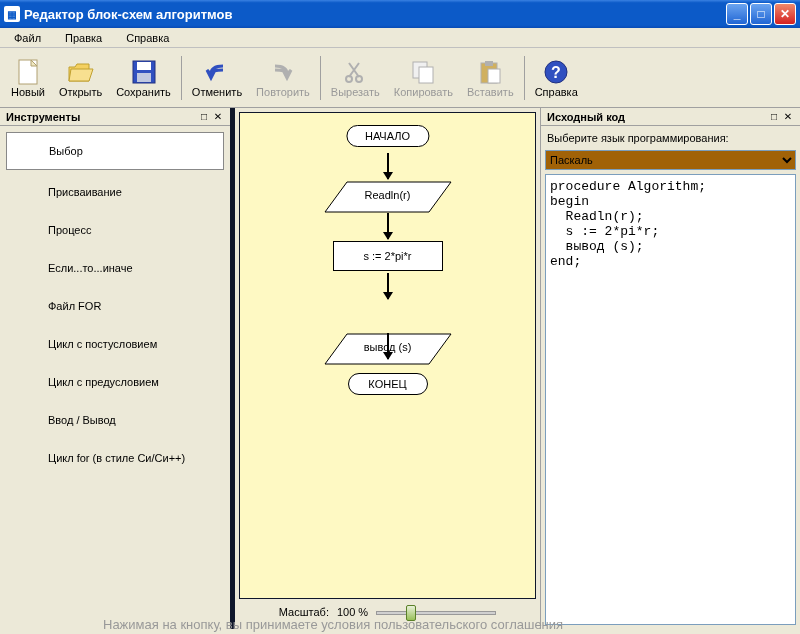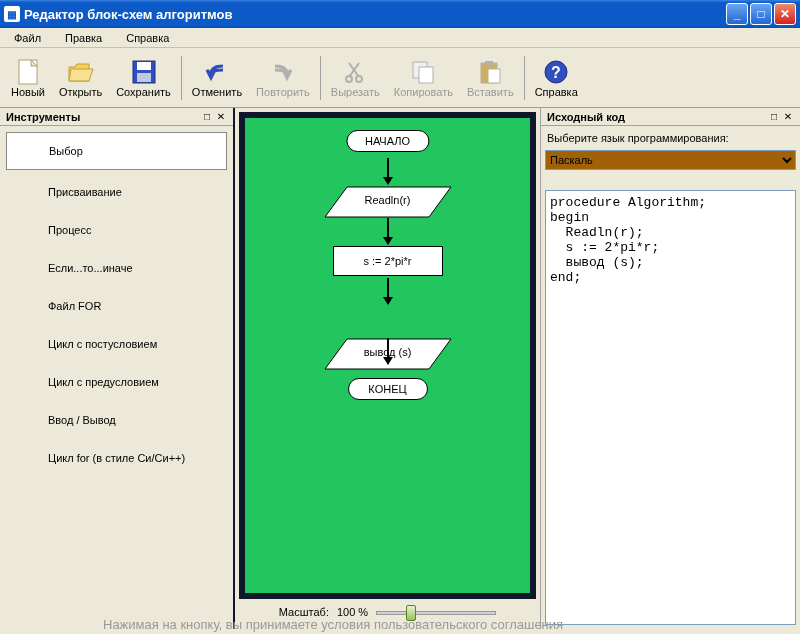--- a/index.html
+++ b/index.html
@@ -21,38 +21,38 @@
 .tb-btn.disabled { color: #999; cursor: default; }
 .tb-icon { width: 28px; height: 28px; display: flex; align-items: center; justify-content: center; }
 .tb-sep { width: 1px; height: 44px; background: #a0a0a0; margin: 0 3px; }
 
 .workspace { display: flex; height: 521px; }
 .panel { background: #ece9d8; display: flex; flex-direction: column; }
 .panel-header { background: #ece9d8; padding: 2px 6px; font-weight: normal; display: flex; align-items: center; border-bottom: 1px solid #a0a0a0; height: 18px; }
 .panel-title { flex: 1; font-weight: bold; font-size: 11px; }
 .panel-ctrl { width: 12px; height: 12px; display: flex; align-items: center; justify-content: center; margin-left: 2px; cursor: pointer; font-size: 10px; }
 
-.tools-panel { width: 235px; border-right: 2px solid #0f172a; }
+.tools-panel { width: 235px; border-right: 5px solid #0f172a; }
 .tools-body { padding: 6px; display: flex; flex-direction: column; gap: 6px; }
 .tool-item { display: flex; align-items: center; gap: 8px; padding: 4px 6px; cursor: pointer; height: 32px; }
 .tool-item.selected { border: 1px solid #888; background: #fff; height: 38px; }
 .tool-icon { width: 28px; height: 20px; display: flex; align-items: center; justify-content: center; padding-left: 28px; }
 
 .canvas-panel { flex: 1; display: flex; flex-direction: column; padding: 4px; }
-.canvas-area { flex: 1; background: #22c55e; border: 6px solid #0f172a; position: relative; overflow: hidden; }
+.canvas-area { flex: 1; background: #fef9c3; border: 1px solid #0f172a; position: relative; overflow: hidden; }
 .zoom-bar { height: 26px; display: flex; align-items: center; justify-content: center; gap: 8px; padding: 0 8px; }
 .slider { width: 120px; height: 18px; position: relative; }
 .slider-track { position: absolute; top: 8px; left: 0; right: 0; height: 4px; background: #d0d0d0; border: 1px solid #999; }
 .slider-thumb { position: absolute; top: 2px; left: 30px; width: 10px; height: 16px; background: linear-gradient(to bottom, #e8f0d8, #98c058); border: 1px solid #5a8028; border-radius: 2px; }
 
 .code-panel { width: 260px; border-left: 1px solid #a0a0a0; }
 .code-body { padding: 4px; display: flex; flex-direction: column; gap: 4px; flex: 1; }
 .lang-label { padding: 2px; }
 .lang-select { width: 100%; height: 20px; font-size: 11px; background: #a16207; border: 1px solid #7b9ebd; }
-.code-text { flex: 1; background: #fff; border: 1px solid #7b9ebd; padding: 4px; font-family: 'Courier New', monospace; font-size: 13px; white-space: pre; overflow: auto; margin-top: 16px; }
+.code-text { flex: 1; background: #fff; border: 1px solid #7b9ebd; padding: 4px; font-family: 'Courier New', monospace; font-size: 13px; white-space: pre; overflow: auto; }
 
 
 .fc { position: absolute; left: 50%; transform: translateX(-50%); }
 .terminator { border: 1px solid #000; border-radius: 14px; padding: 4px 18px; background: #fff; text-align: center; min-width: 80px; }
 .io { width: 130px; height: 32px; position: relative; }
 .io svg { position: absolute; top: 0; left: 0; }
 .io-text { position: absolute; width: 100%; text-align: center; top: 8px; }
 .process { border: 1px solid #000; padding: 8px 16px; background: #fff; text-align: center; min-width: 110px; }
 .arrow { width: 2px; background: #000; left: 50%; transform: translateX(-50%); }
 .arrow::after { content: ''; position: absolute; bottom: -1px; left: -4px; border-left: 5px solid transparent; border-right: 5px solid transparent; border-top: 8px solid #000; }

